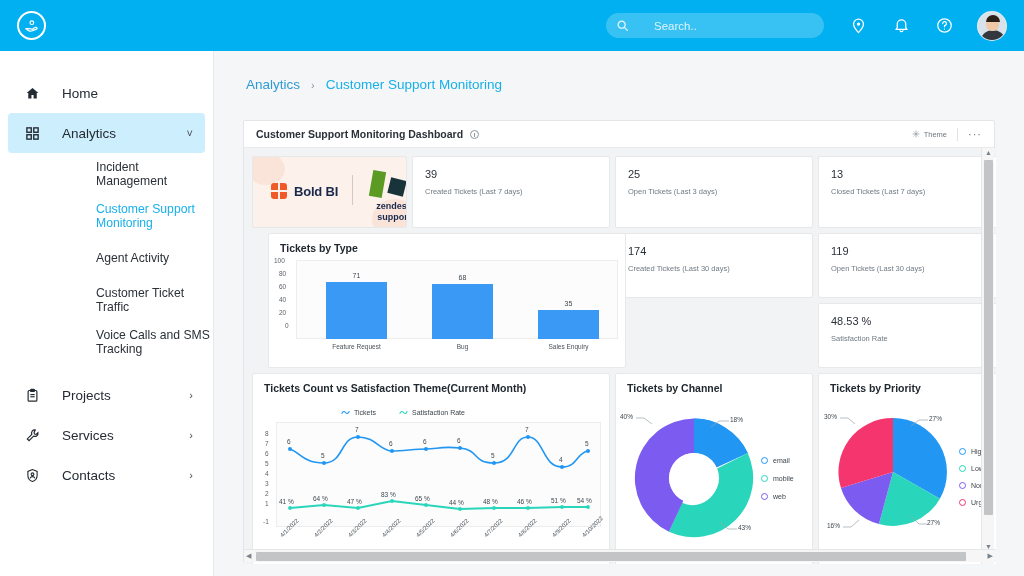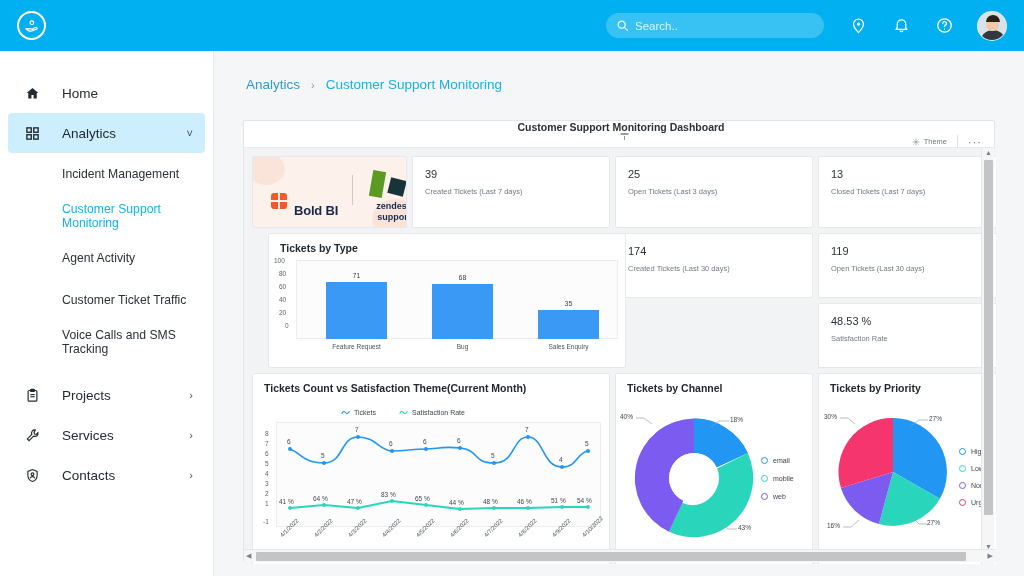--- a/index.html
+++ b/index.html
@@ -31,21 +31,21 @@
     display: flex; align-items: center; gap: 0;
   }
   .search-box {
     width: 218px; height: 25px; border-radius: 13px;
     background: rgba(255,255,255,0.22);
     display: flex; align-items: center; padding: 0 10px;
     margin-right: 24px;
   }
   .search-box .sicon { width: 13px; height: 13px; flex: 0 0 auto; opacity:.85; }
   .search-input {
-    border: 0; background: transparent; outline: none; margin-left: 6px;
+    border: 0; background: transparent; outline: none; margin-left: 25px;
     color: #fff; font-size: 11.5px; font-family: inherit; width: 170px;
   }
   .search-input::placeholder { color: rgba(255,255,255,0.82); }
   .ticon {
     width: 20px; height: 20px; margin-right: 23px; color: #fff;
     display: flex; align-items: center; justify-content: center;
   }
   .avatar {
     width: 30px; height: 30px; border-radius: 50%; margin-right: 17px;
     overflow: hidden; background: #d9e2ea; position: relative;
@@ -73,21 +73,21 @@
   .nav-item {
     display: flex; align-items: center; height: 40px;
     margin: 0 8px; padding-left: 14px; border-radius: 4px;
     cursor: pointer; position: relative;
   }
   .nav-item .nicon { width: 21px; display:flex; align-items:center; justify-content:center; color:#232b33; }
   .nav-item .nlabel { margin-left: 19px; font-size: 13.5px; color: #232b33; }
   .nav-item.active { background: #cdeefc; }
   .nav-item .chev { position:absolute; right: 12px; color:#444c55; font-size: 11px; line-height:1; }
   .sub-item {
-    height: 42px; display:flex; align-items:center; padding-left: 62px;
+    height: 42px; display:flex; align-items:center; padding-left: 96px;
     font-size: 12.2px; color: #2b3138; cursor: pointer;
   }
   .sub-item.current { color: #18b0ea; }
   .nav-gap { height: 8px; }
 
   
   .content {
     position: absolute; left: 214px; top: 51px;
     width: 810px; height: 525px; background: #f5f6f7;
   }
@@ -97,21 +97,21 @@
   .crumb { color: #2e9bd6; cursor: pointer; }
   .crumb-sep { margin: 0 11px; color: #8a949c; font-size: 11px; }
   .crumb-cur { color: #18b0ea; cursor: pointer; }
 
   .dash-panel {
     position: absolute; left: 29px; top: 69px; width: 752px; height: 443px;
     background: #fff; border: 1px solid #e3e5e8; border-radius: 2px;
   }
   .dash-head {
     height: 27px; display:flex; align-items:center;
-    border-bottom: 1px solid #e8eaec; padding: 0 8px 0 12px; flex-direction: column;
+    border-bottom: 1px solid #e8eaec; padding: 0 8px 0 12px;
   }
   .dash-title { font-size: 10.5px; font-weight: bold; color: #2b3138; }
   .info-dot {
     width:9px; height:9px; border-radius:50%; border:1px solid #8d969e;
     margin-left:7px; position:relative;
   }
   .info-dot::after{
     content:""; position:absolute; left:3px; top:2px; width:1px; height:4px; background:#8d969e;
   }
   .dash-head-right { margin-left:auto; display:flex; align-items:center; }
@@ -139,21 +139,21 @@
     position:absolute; width:38px; height:32px; border-radius:50%;
     background:#fae4da; left:-6px; top:-4px;
   }
   .logo-widget .blob2 {
     position:absolute; width:46px; height:40px; border-radius:50%;
     background:#fae4da; right:-12px; bottom:-12px;
   }
   .boldbi { position:absolute; left:18px; top:26px; display:flex; align-items:center; }
   .bb-mark { width:16px; height:16px; position:relative; }
   .bb-mark i { position:absolute; background:#f05a28; display:block; }
-  .bb-text { margin-left:7px; font-size:13px; font-weight:bold; color:#17294d; letter-spacing:-.2px;margin-top:20px;}
+  .bb-text { margin-left:7px; font-size:13px; font-weight:bold; color:#17294d; letter-spacing:-.2px;}
   .zd-div { position:absolute; left:99px; top:18px; width:1px; height:30px; background:#d9c7bf; }
   .zd { position:absolute; left:110px; top:14px; width:62px; text-align:center; }
   .zd .g1 { position:absolute; left:8px; top:0; width:13px; height:26px; background:#5b9b23; transform:rotate(10deg); }
   .zd .g2 { position:absolute; left:26px; top:8px; width:16px; height:16px; background:#18333a; transform:rotate(14deg); }
   .zd .zt { position:absolute; left:0; top:30px; width:62px; font-size:9px; font-weight:bold; color:#17294d; line-height:10.5px; }
 
   
   .axis-lbl { position:absolute; font-size:6.5px; color:#5b636b; }
   .bar { position:absolute; background:#3a99f5; }
   .bar-val { position:absolute; font-size:7px; color:#3f474f; text-align:center; }

